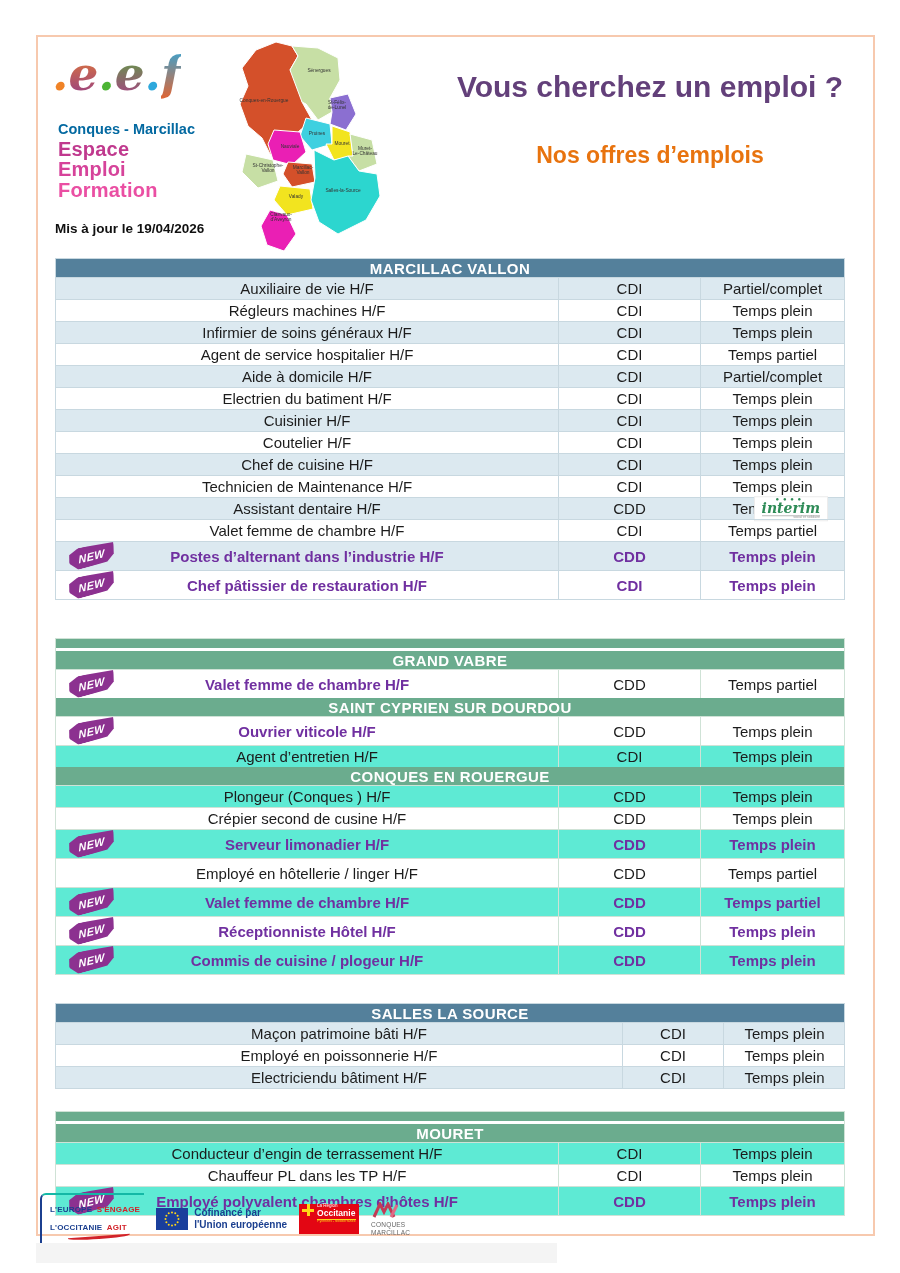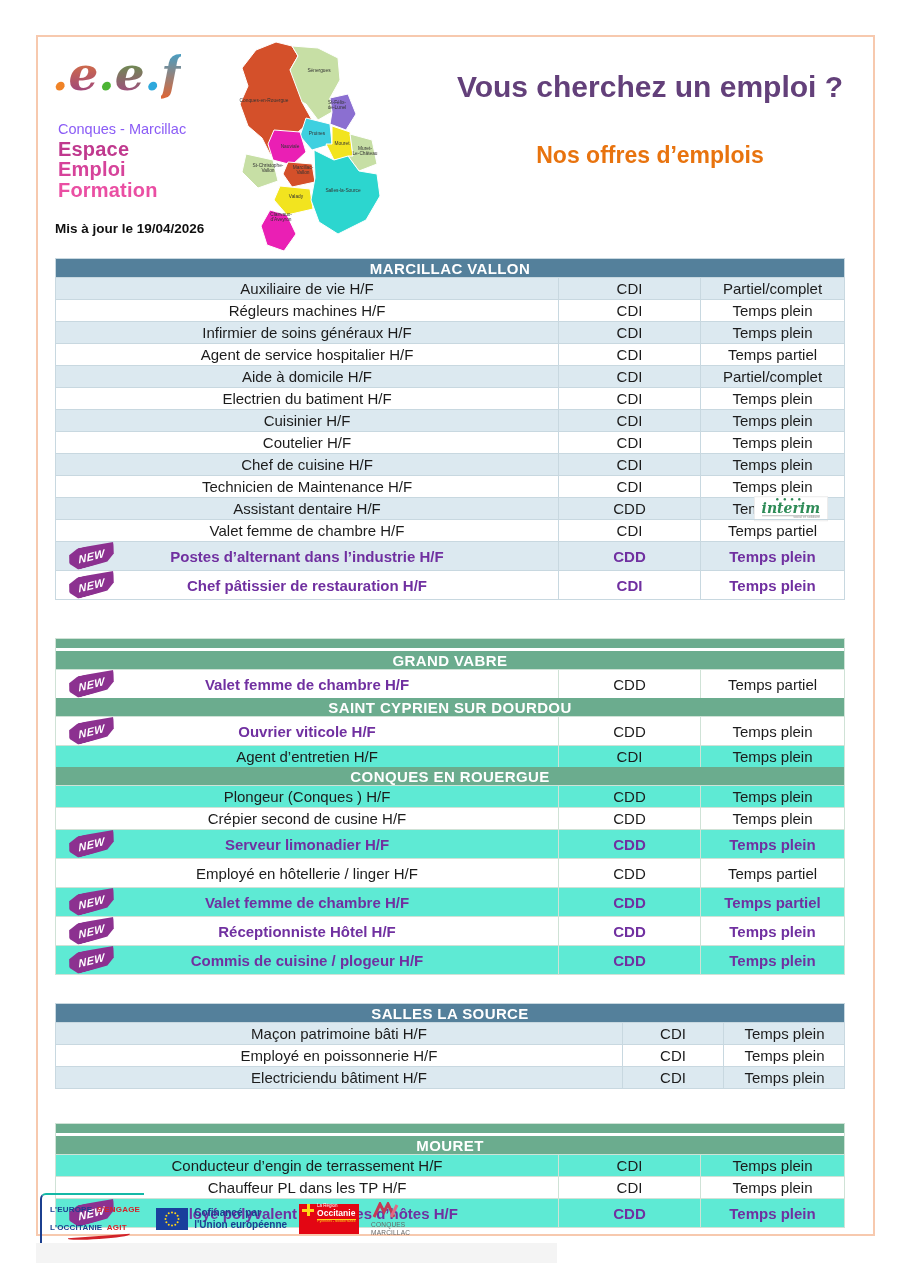--- a/index.html
+++ b/index.html
@@ -6,39 +6,39 @@
   body{width:900px;height:1273px;background:#fff;position:relative;overflow:hidden;
        font-family:"Liberation Sans",sans-serif;color:#1c1c1c}
   .page-border{position:absolute;left:36px;top:35px;width:839px;height:1201px;
        border:2px solid #f7c9ae;box-sizing:border-box}
   .bottom-strip{position:absolute;left:36px;top:1243px;width:521px;height:20px;background:#f4f4f4}
 
   
   .eef-letters{position:absolute;left:52px;top:50px;line-height:1;white-space:nowrap}
   .eef-letters span{font-family:"DejaVu Serif",serif;font-style:italic;font-weight:bold;
        font-size:47px;-webkit-background-clip:text;background-clip:text;color:transparent}
-  .eef-org{position:absolute;left:58px;top:121px;font-size:14.5px;font-weight:normal;color:#8b5cf6}
+  .eef-org{position:absolute;left:58px;top:121px;font-size:14.5px;font-weight:bold;color:#0369a1}
   .eef-lines{position:absolute;left:58px;top:139px;font-size:20px;font-weight:bold;line-height:1.02;letter-spacing:.2px}
   .eef-lines div:nth-child(1){color:#c0398e}
   .eef-lines div:nth-child(2){color:#d6439a}
   .eef-lines div:nth-child(3){color:#ea4fa3}
   .updated{position:absolute;left:55px;top:221px;font-size:13.5px;font-weight:bold;color:#101010}
   .main-title{position:absolute;left:430px;top:70px;width:440px;text-align:center;
        color:#63407a;font-size:30px;font-weight:bold}
   .subtitle{position:absolute;left:465px;top:142px;width:370px;text-align:center;
        color:#e8730e;font-size:23px;font-weight:bold}
   .region-map{position:absolute;left:226px;top:38px}
 
   
   .tables{position:absolute;left:55px;top:258px;width:790px}
   .jobtable{width:100%;border:1px solid #c8d8e0;box-sizing:border-box;background:#fff}
   .jobtable.green{border-color:#cfe2d6}
   .jobtable:nth-of-type(1){margin-bottom:38px}
   .jobtable:nth-of-type(2){margin-bottom:28px}
-  .jobtable:nth-of-type(3){margin-bottom:34px}
+  .jobtable:nth-of-type(3){margin-bottom:22px}
   .band{height:9px;background:#6bac8e;border-bottom:3px solid #fff}
   .sec-header{height:18px;display:flex;align-items:center;justify-content:center;
        color:#fff;font-weight:bold;font-size:15px;letter-spacing:.4px}
   .blue .sec-header{background:#54809b}
   .green .sec-header{background:#6bac8e}
   .row{display:grid;grid-template-columns:502px 142px 144px;min-height:21px;
        border-top:1px solid #c8d8e0;position:relative;font-size:15px}
   .green .row{border-top-color:#cfe2d6}
   .row.shade{background:#dce9f0}
   .green .row.shade{background:#5eead4}

